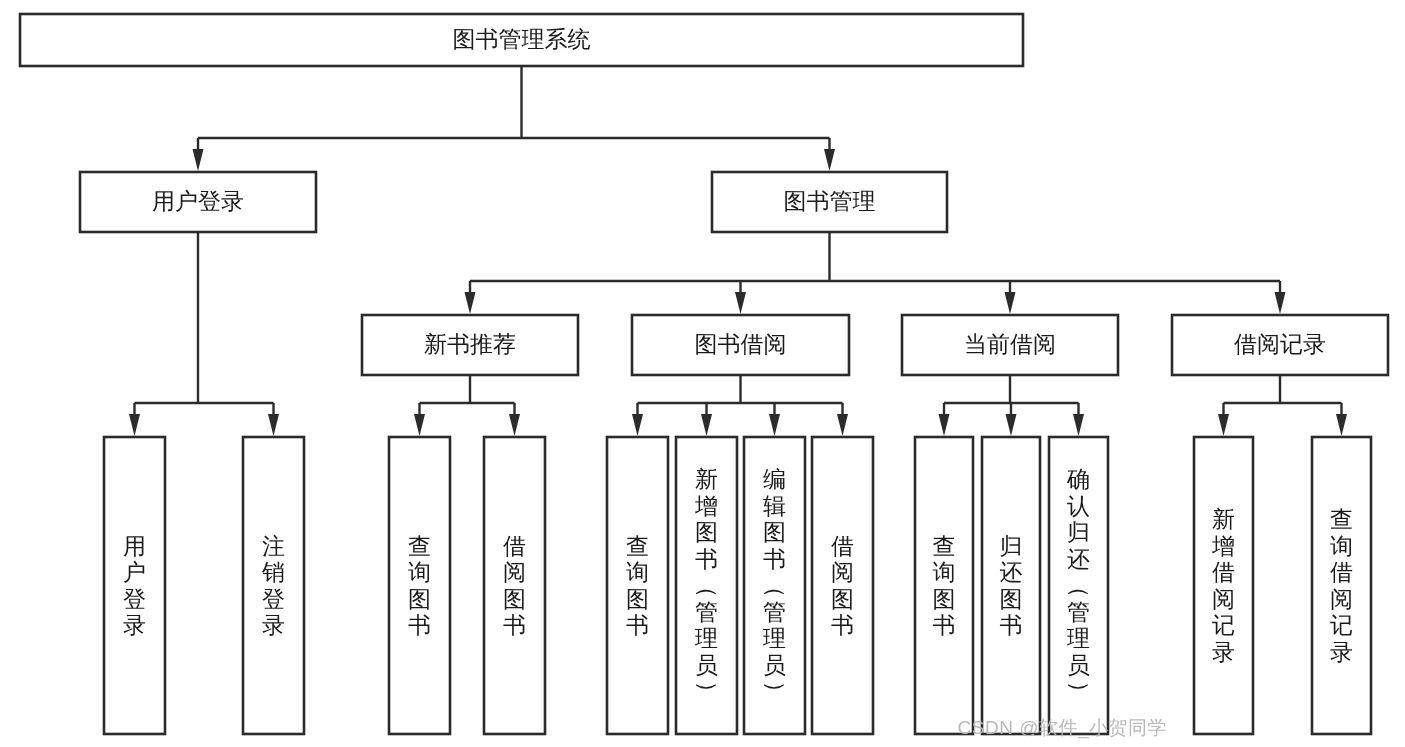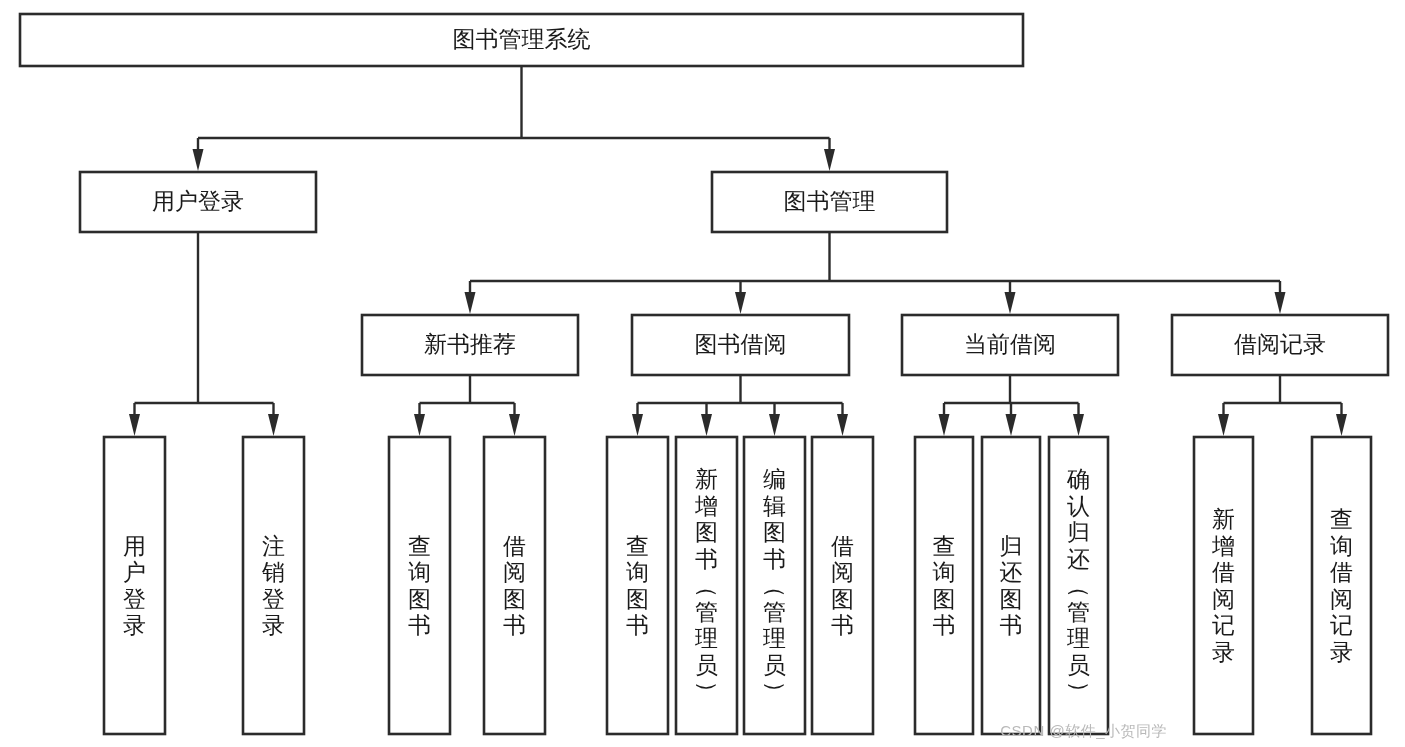--- a/index.html
+++ b/index.html
@@ -54,21 +54,21 @@
     font-family: "Liberation Sans", "DejaVu Sans", sans-serif;
     font-size: 23px;
     fill: #1a1a1a;
     text-anchor: middle;
   }
   .watermark {
     position: absolute;
     right: 8px;
     bottom: 6px;
     font-family: "Liberation Sans", "DejaVu Sans", sans-serif;
-    font-size: 15px;
+    font-size: 19px;
     color: #b9b9b9;
     letter-spacing: 0.5px;
     white-space: nowrap;
     pointer-events: none;
   }
 </style>
 </head>
 <body>
 
 <div id="diagram-root">

